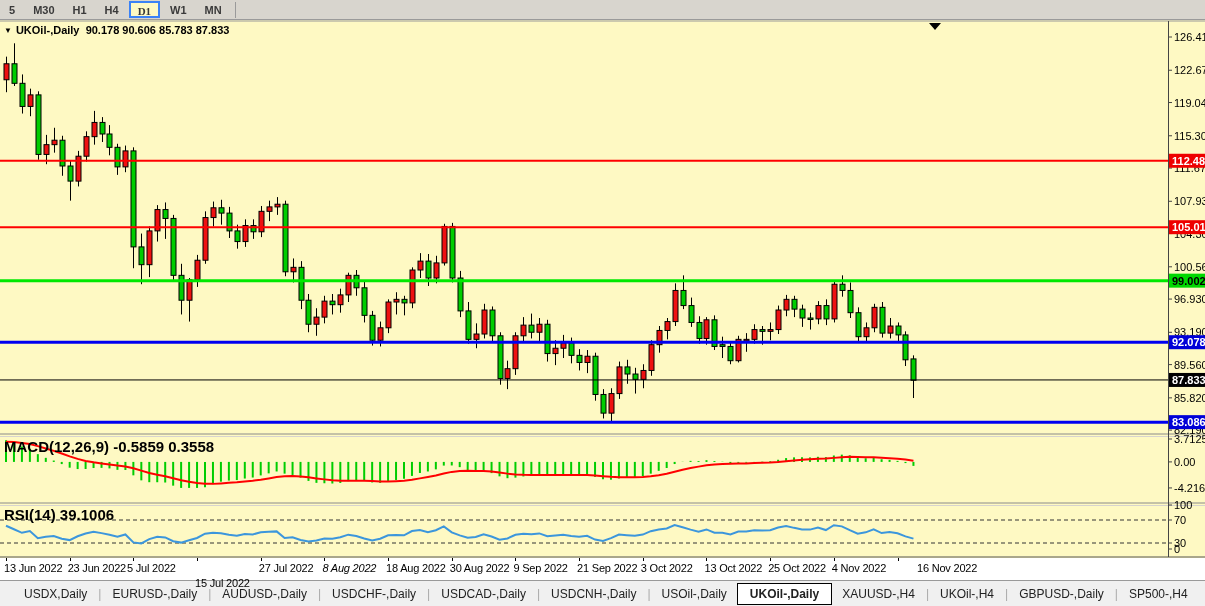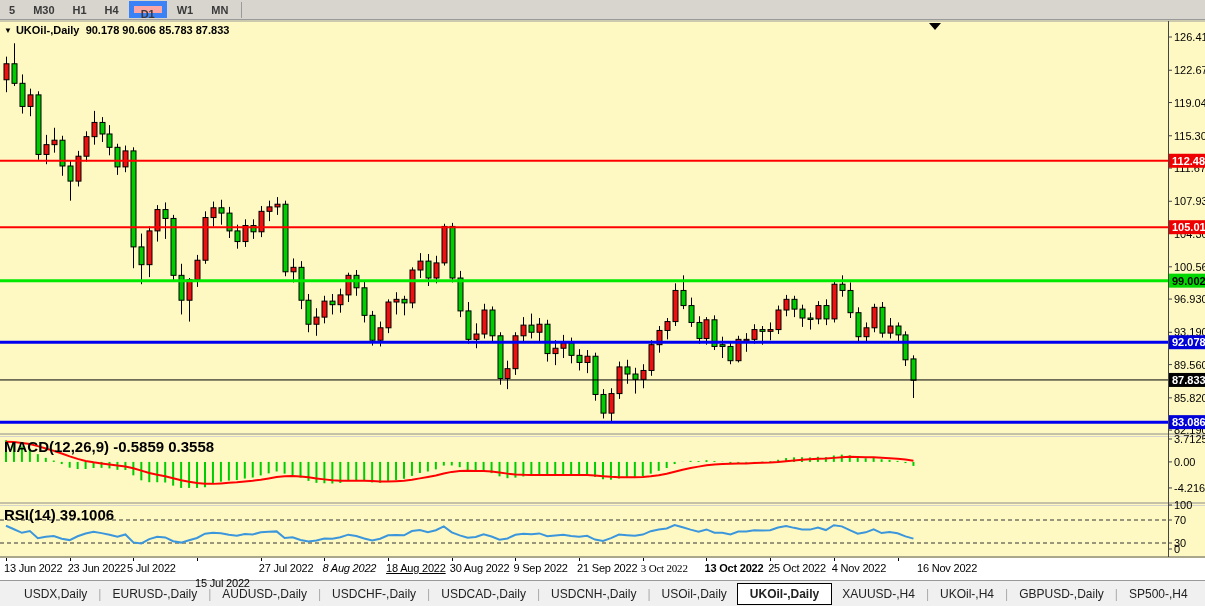--- a/index.html
+++ b/index.html
@@ -5,21 +5,21 @@
   * { box-sizing: border-box; }
   html,body { margin:0; padding:0; width:1205px; height:606px; overflow:hidden;
               font-family:"Liberation Sans", sans-serif; background:#fff; }
   .screen { position:relative; width:1205px; height:606px; }
 
   
   .toolbar { height:20px; background:#d8d5ce; border-bottom:1px solid #9a9a9a;
              display:flex; align-items:center; padding-left:0; }
   .tf-btn { font-size:11px; font-weight:bold; color:#3a3a3a; padding:1px 7px; height:17px;
             line-height:15px; border:1px solid transparent; margin:0 1px; cursor:default; }
-  .tf-btn.active { background:#fca5a5; border:5px solid #3b82f6; }
+  .tf-btn.active { background:#fef9c3; border:2px solid #3b82f6;font-family:Liberation Serif, serif; }
   .tb-sep { width:1px; height:16px; background:#9a9a9a; margin:0 4px; }
 
   
   .chart-area { position:relative; width:1205px; height:538px; background:#fef9c3; }
   .chart-title { position:absolute; left:4px; top:4px; font-size:11px; font-weight:bold;
                  color:#000; z-index:5; }
   .chart-title .tri { font-size:8px; margin-right:4px; vertical-align:1px; }
   .ind-label { position:absolute; left:4px; font-size:15px; font-weight:bold; color:#000; z-index:5; }
   #macdLabel { top:418px; }
   #rsiLabel  { top:486px; }
@@ -494,31 +494,31 @@
       <div class="dlabel" style="left: 67.68px;">23 Jun 2022</div>
       <div class="dtick" style="left: 133.36px;"></div>
       <div class="dlabel" style="left: 127px;">5 Jul 2022</div>
       <div class="dtick" style="left: 197.04px;"></div>
       <div class="dlabel" style="left: 195.04px; margin-top: 15px;">15 Jul 2022</div>
       <div class="dtick" style="left: 260.72px;"></div>
       <div class="dlabel" style="left: 258.72px;">27 Jul 2022</div>
       <div class="dtick" style="left: 324.4px;"></div>
       <div class="dlabel" style="left: 322.4px; font-style: italic;">8 Aug 2022</div>
       <div class="dtick" style="left: 388.08px;"></div>
-      <div class="dlabel" style="left: 386.08px; text-decoration: underline;">18 Aug 2022</div>
+      <div class="dlabel" style="left: 386.08px;">18 Aug 2022</div>
       <div class="dtick" style="left: 451.76px;"></div>
       <div class="dlabel" style="left: 449.76px;">30 Aug 2022</div>
       <div class="dtick" style="left: 515.44px;"></div>
       <div class="dlabel" style="left: 513.44px;">9 Sep 2022</div>
       <div class="dtick" style="left: 579.12px;"></div>
       <div class="dlabel" style="left: 577.12px;">21 Sep 2022</div>
       <div class="dtick" style="left: 642.8px;"></div>
-      <div class="dlabel" style="left: 640.8px; font-family: Liberation Serif, serif;">3 Oct 2022</div>
+      <div class="dlabel" style="left: 640.8px;">3 Oct 2022</div>
       <div class="dtick" style="left: 706.48px;"></div>
-      <div class="dlabel" style="left: 704.48px; font-weight: bold;">13 Oct 2022</div>
+      <div class="dlabel" style="left: 704.48px;">13 Oct 2022</div>
       <div class="dtick" style="left: 770.16px;"></div>
       <div class="dlabel" style="left: 768.16px;">25 Oct 2022</div>
       <div class="dtick" style="left: 833.84px;"></div>
       <div class="dlabel" style="left: 831.84px;">4 Nov 2022</div>
       <div class="dtick" style="left: 897.52px;"></div>
       <div class="dlabel" style="left: 917px;">16 Nov 2022</div>
     </div>
 
   <div class="tabbar" id="tabbar">
       <div class="tab">USDX,Daily</div>

